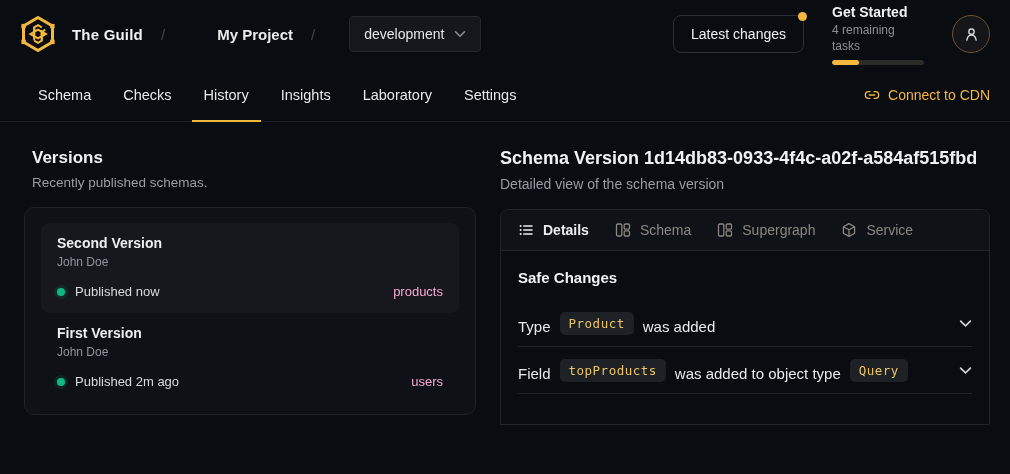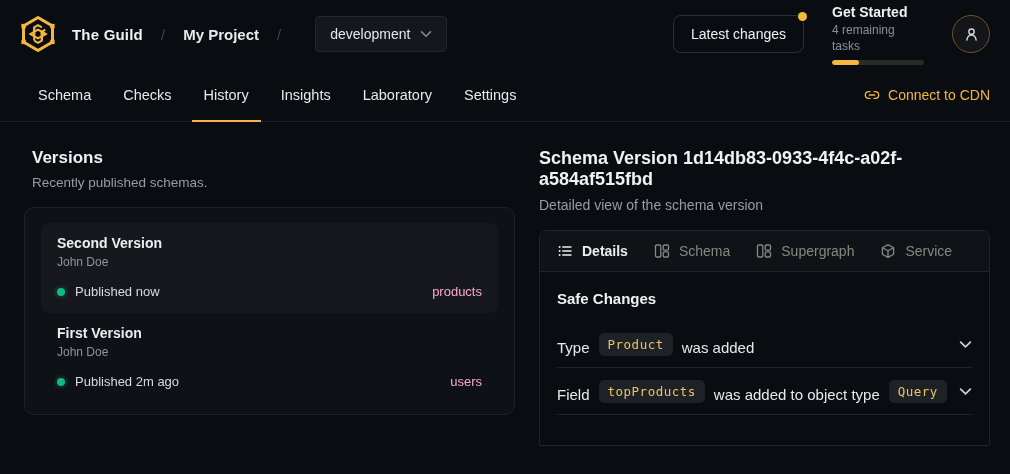--- a/index.html
+++ b/index.html
@@ -15,21 +15,21 @@
 
   
   .header {
     height:68px; display:flex; align-items:center;
     padding:0 20px 0 18px;
   }
   .brand-group { display:flex; align-items:center; gap:14px; }
   .logo { width:40px; height:40px; }
   .brand-name { font-size:15px; font-weight:700; color:#f1f2f3; letter-spacing:.2px; }
   .crumb-sep { color:#41454c; font-size:15px; margin:0 4px; }
-  .project-name { font-size:15px; font-weight:700; color:#e9eaec; }
+  .project-name { font-size:15px; font-weight:700; color:#e9eaec;margin-left:34px; }
   .target-select {
     display:flex; align-items:center; gap:10px;
     background:#14171c; border:1px solid #23272e; border-radius:4px;
     padding:9px 14px; margin-left:16px; color:#e6e7e9; font-size:14px; cursor:pointer;
   }
   .chev { color:#8b9096; }
   .header-right { margin-left:auto; display:flex; align-items:center; gap:28px; }
   .latest-btn {
     position:relative; background:transparent; border:1px solid #2c3036; border-radius:8px;
     color:#f0f1f2; font-size:14px; padding:10px 17px; cursor:pointer;
@@ -62,21 +62,21 @@
     content:""; position:absolute; left:-12px; right:-12px; bottom:-1px; height:2px;
     background:var(--accent);
   }
   .cdn-link {
     margin-left:auto; display:flex; align-items:center; gap:8px;
     font-size:14px; cursor:pointer;
   }
 
   
   .main { display:flex; padding:26px 20px 0 24px; }
-  .col-left { width:491px; flex:none; }
+  .col-left { width:452px; flex:none; }
   .col-right { flex:1; margin-left:24px; min-width:0; }
 
   .panel-title { font-size:17px; font-weight:700; color:#f0f1f2; margin-left:8px; }
   .panel-sub { font-size:13.5px; color:#989da4; margin:7px 0 0 8px; }
 
   .versions-card {
     margin-top:17px; background:#0e1116; border:1px solid #1e222a; border-radius:10px;
     padding:15px 16px; height:208px;
   }
   .version-item { border-radius:8px; padding:12px 16px 14px; cursor:pointer; }

